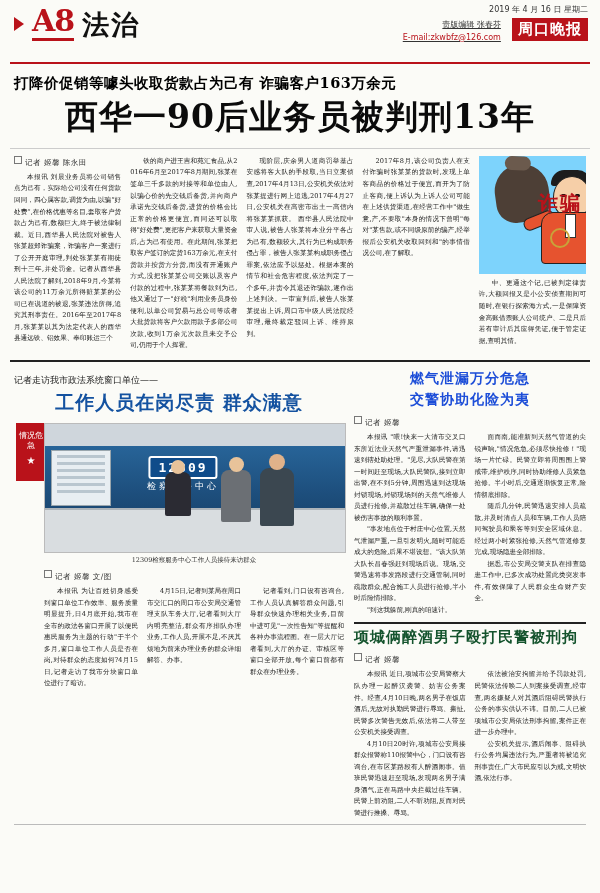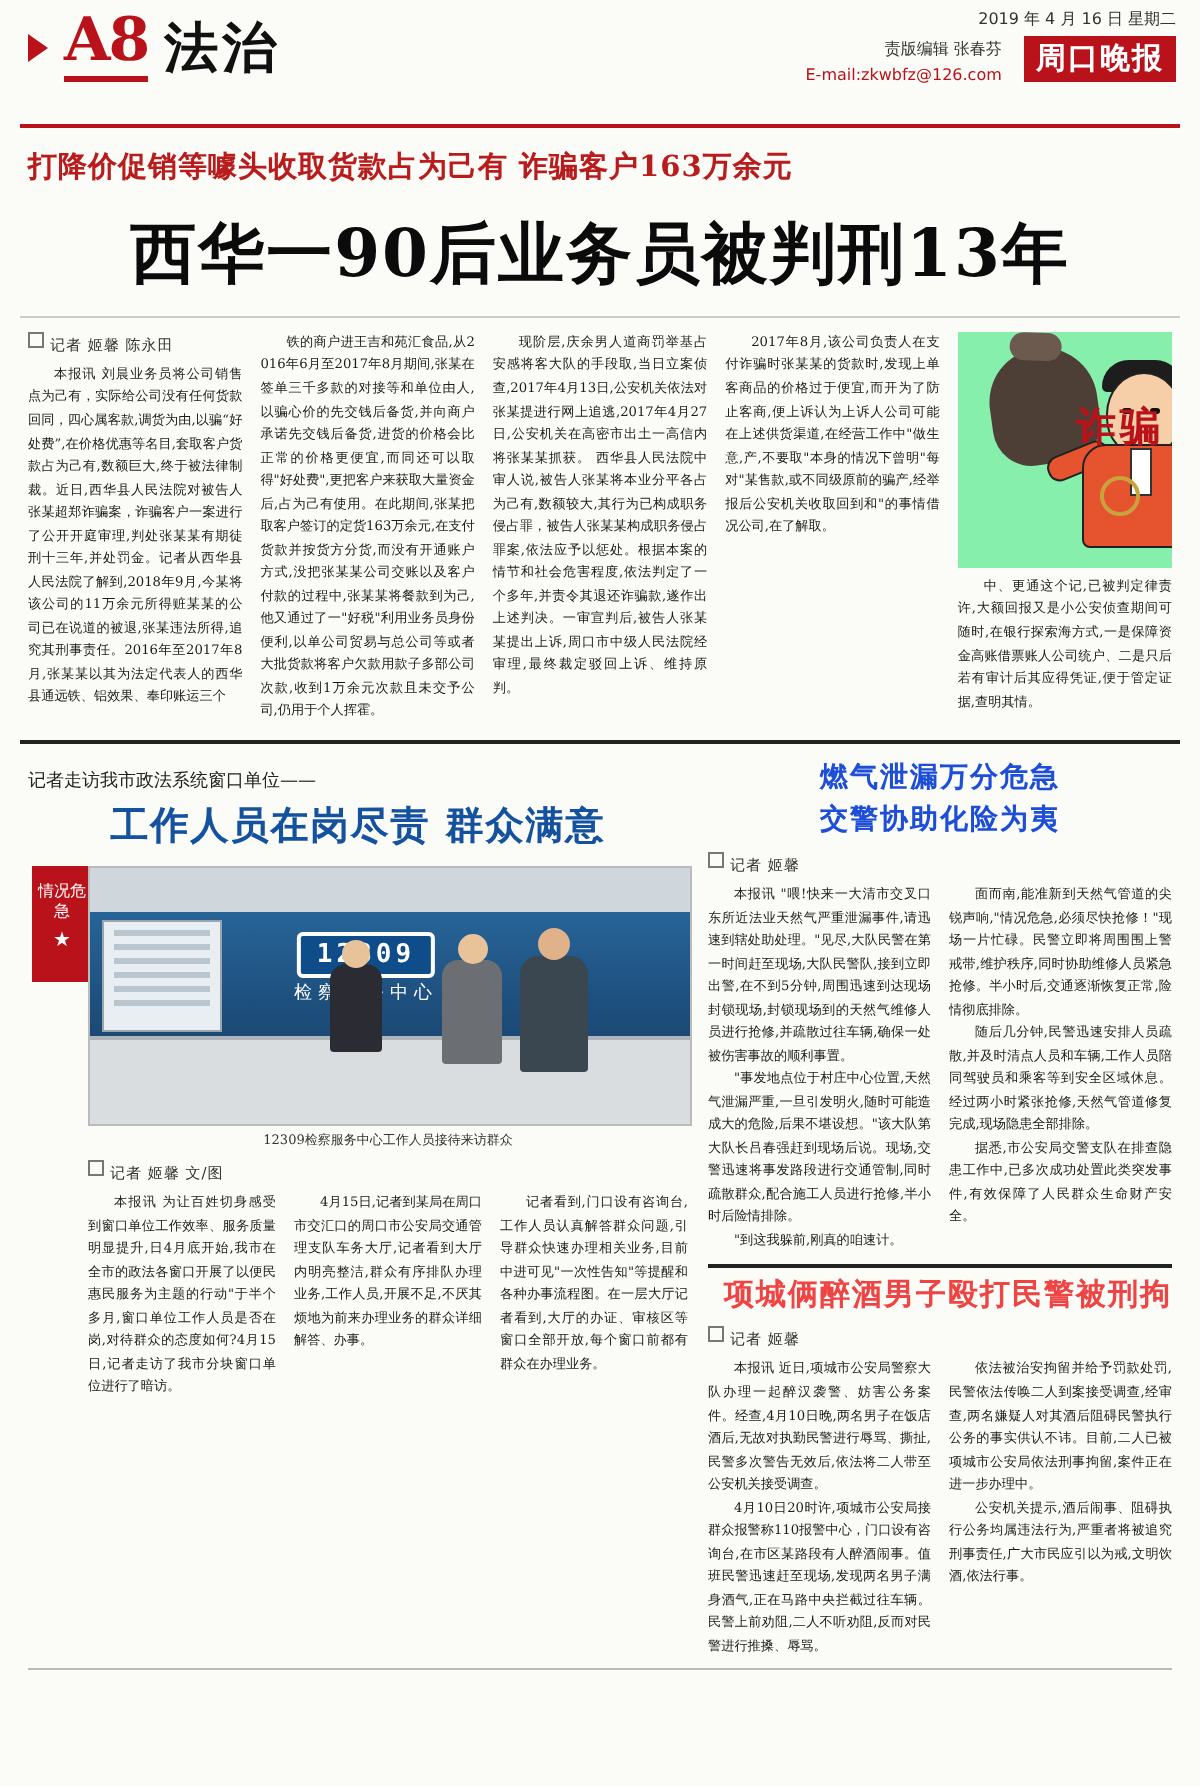--- a/index.html
+++ b/index.html
@@ -26,55 +26,55 @@
     font-family:"DejaVu Serif","Liberation Serif",serif;
     letter-spacing:2px;padding-bottom:3px;
   }
   .mast-right{position:absolute;right:2px;top:4px;text-align:right;}
   .logo-box{
     display:inline-block;background:#b9121a;color:#fff;font-weight:bold;
     font-family:"DejaVu Serif","Liberation Serif",serif;
     font-size:15px;letter-spacing:1px;padding:3px 6px;line-height:1.15;
     vertical-align:top;
   }
-  .mast-meta{display:inline-block;text-align:right;font-size:8px;line-height:1.6;color:#333;margin-right:6px;vertical-align:top;padding-top:1px;}
+  .mast-meta{display:inline-block;text-align:right;font-size:8px;line-height:1.6;color:#333;margin-right:6px;vertical-align:top;padding-top:1px;text-decoration:underline;}
   .mast-meta div{white-space:nowrap;}
   .mast-date{font-size:8px;color:#333;}
   .mast-email{color:#b9121a;}
 
   
   .tri{width:0;height:0;border-left:10px solid #b9121a;border-top:7px solid transparent;border-bottom:7px solid transparent;align-self:center;}
 
   
   .lead{padding:10px 4px 4px 4px;border-bottom:1px solid #ccc;}
   .kicker{
     font-size:14.5px;font-weight:bold;letter-spacing:0.5px;
     font-family:"DejaVu Serif","Liberation Serif",serif;
-    color:#b91c1c;text-align:left;margin-bottom:16px;
+    color:#000000;text-align:left;margin-bottom:6px;
   }
   .headline{
     font-size:33px;font-weight:bold;text-align:center;
     font-family:"DejaVu Serif","Liberation Serif",serif;
     letter-spacing:1px;line-height:1.12;color:#0b0b0b;margin:2px 0 8px;
   }
 
   
   .byline{font-size:7.5px;color:#333;margin-bottom:4px;letter-spacing:0.5px;}
   .byline .mark{display:inline-block;border:1px solid #777;width:6px;height:6px;margin-right:3px;vertical-align:1px;}
   .cols{display:flex;gap:9px;padding:7px 4px 6px;}
   .col{flex:1;}
   .body-text{
     font-size:6.6px;line-height:1.75;text-align:justify;color:#1b1b1b;
     font-family:"DejaVu Serif","Liberation Serif",serif;
     text-indent:13px;
     word-break:break-all;
   }
 
   
-  .art{position:relative;width:100%;height:118px;margin-bottom:4px;overflow:hidden;background:#86efac;}
+  .art{position:relative;width:100%;height:118px;margin-bottom:4px;overflow:hidden;background:#7dd3fc;}
   .art .sack{
     position:absolute;left:16px;top:8px;width:54px;height:58px;background:#4d3f36;
     border-radius:28px 28px 20px 20px;transform:rotate(-8deg);
   }
   .art .sack:after{content:"";position:absolute;left:14px;top:-8px;width:26px;height:14px;background:#6b5a4d;border-radius:12px;transform:rotate(10deg);}
   .art .head{position:absolute;left:74px;top:20px;width:36px;height:40px;background:#f6cfa8;border-radius:50% 50% 45% 45%;border:1.5px solid #222;}
   .art .hair{position:absolute;left:72px;top:14px;width:40px;height:16px;background:#1d1d1d;border-radius:20px 20px 4px 4px;}
   .art .eye1,.art .eye2{position:absolute;top:38px;width:5px;height:3px;background:#111;border-radius:2px;}
   .art .eye1{left:82px;} .art .eye2{left:96px;}
   .art .body{position:absolute;left:62px;top:56px;width:60px;height:50px;background:#e6532f;border-radius:12px 12px 4px 4px;border:1.5px solid #222;}
@@ -129,22 +129,22 @@
     text-align:center;font-size:8px;line-height:1.25;padding:8px 3px 14px;
     font-family:"DejaVu Serif","Liberation Serif",serif;
   }
   .badge .star{display:block;font-size:10px;margin-top:4px;}
 
   .two-col{display:flex;gap:9px;}
   .two-col .col{flex:1;}
   .hr-thick{border-top:2px solid #222;margin:6px 4px 0;}
   .hr-thin{border-top:1px solid #bbb;margin:5px 4px;}
   .small-head{
-    font-size:15px;font-weight:bold;text-align:right;
-    font-family:"DejaVu Serif","Liberation Serif",serif;letter-spacing:1px;margin:4px 0 6px;color:#ef4444;
+    font-size:15px;font-weight:bold;text-align:left;
+    font-family:"DejaVu Serif","Liberation Serif",serif;letter-spacing:1px;margin:4px 0 6px;color:#14532d;
   }
 </style>
 </head>
 <body>
 
 <div class="page">
 
   <div class="masthead">
     <div class="mast-left">
       <div class="tri"></div>

